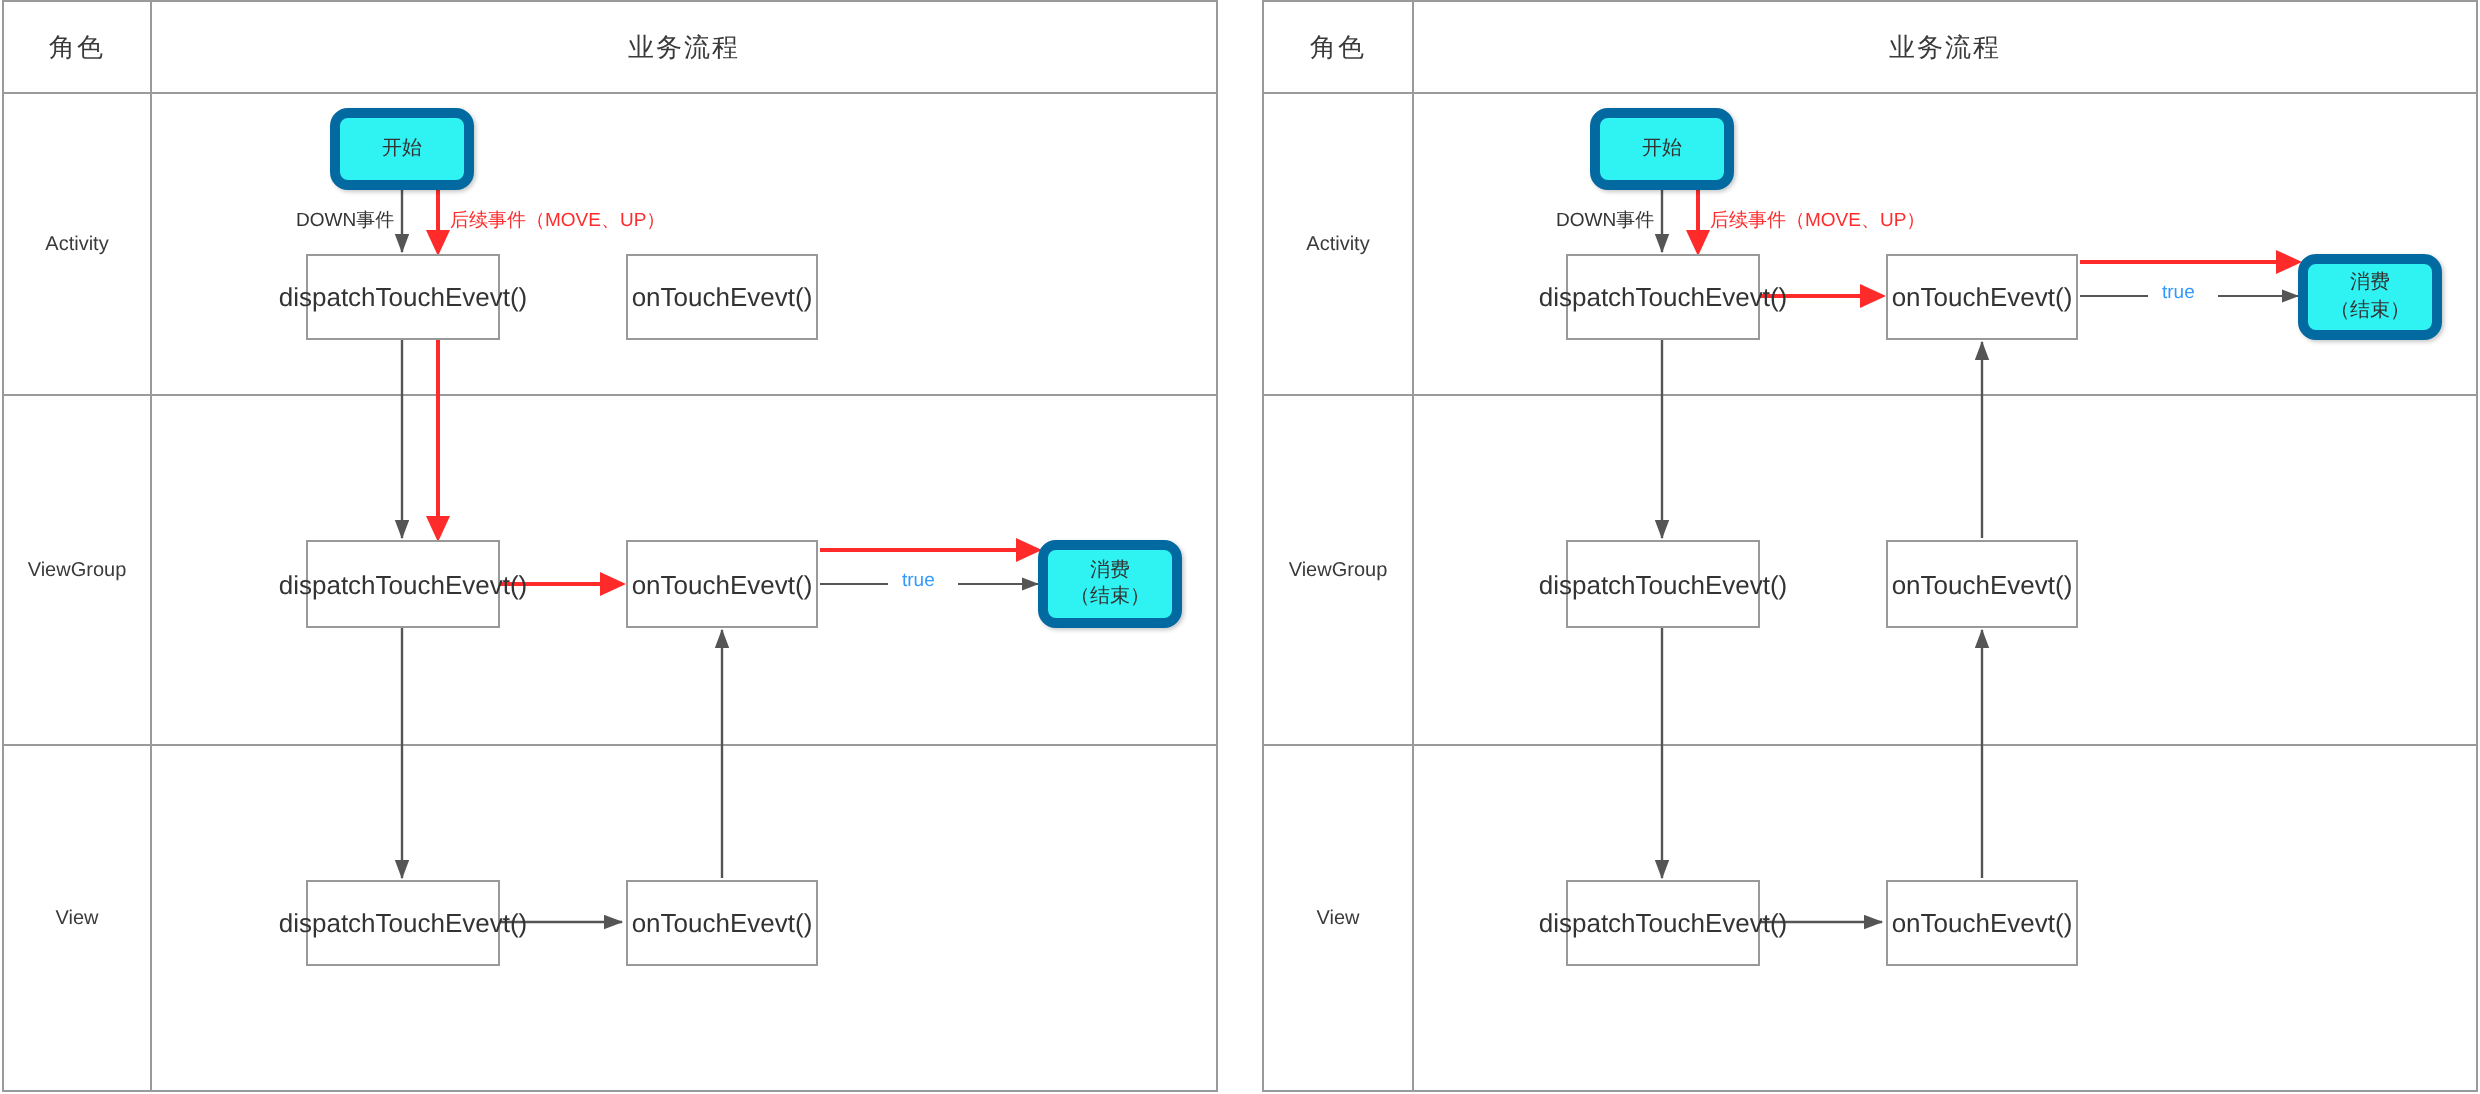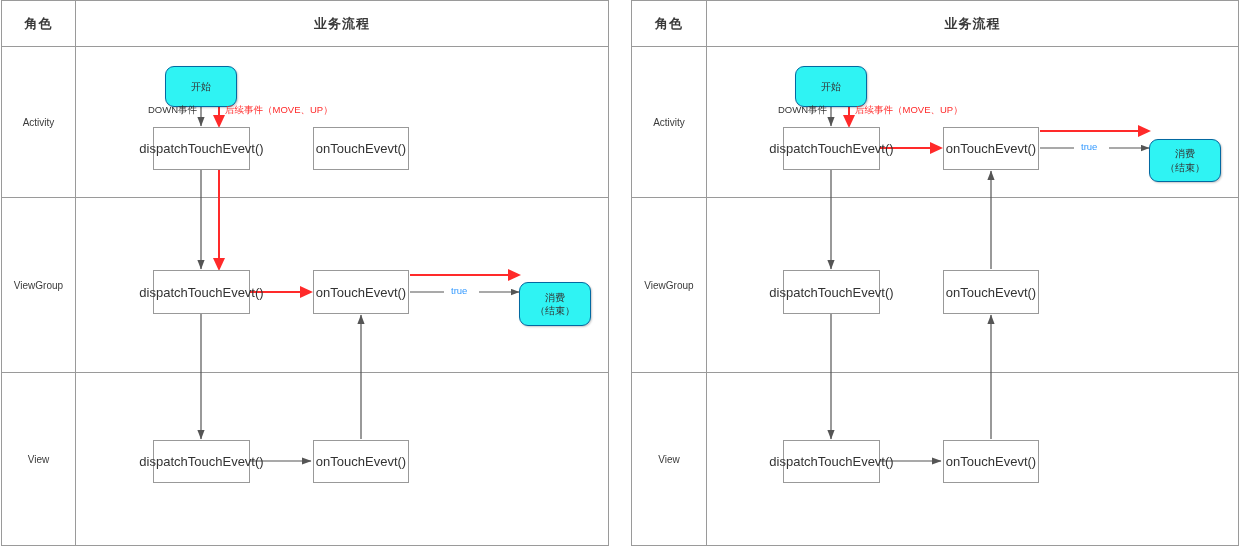--- a/index.html
+++ b/index.html
@@ -15,21 +15,21 @@
   
   .panel{position:absolute;top:0;height:546px;}
   .cell{
     position:absolute;
     box-sizing:border-box;
     border:1px solid #9a9a9a;
     background:transparent;
   }
   .hdr{
     display:flex;align-items:center;justify-content:center;
-    font-weight:bold;font-size:13px;color:#3a3a3a;
+    font-weight:normal;font-size:13px;color:#3a3a3a;
     letter-spacing:1px;
   }
   .rolecell{
     display:flex;align-items:center;justify-content:center;
     font-size:10px;color:#3a3a3a;
   }
 
   
   .flow{position:absolute;left:0;top:0;pointer-events:none;}
 
@@ -37,25 +37,24 @@
   .node{
     position:absolute;box-sizing:border-box;
     display:flex;align-items:center;justify-content:center;
     text-align:center;
   }
   .proc{
     border:1px solid #999999;background:#ffffff;
     font-size:13px;color:#333333;
   }
   .term{
-    border:1px solid #0369a1;background:#2ff3f3;
+    border:5px solid #0369a1;background:#2ff3f3;
     border-radius:9px;
     font-size:10px;color:#333333;line-height:1.35;
     box-shadow:1px 1px 2px rgba(0,0,0,.22);
-    margin-top:12px;
   }
   .term.start{background:#2ff3f3;}
 
   
   .elabel{
     position:absolute;font-size:9.5px;white-space:nowrap;
     color:#333333;
   }
   .elabel.red{color:#ff2a2a;}
   .elabel.blue{color:#3399ff;}

